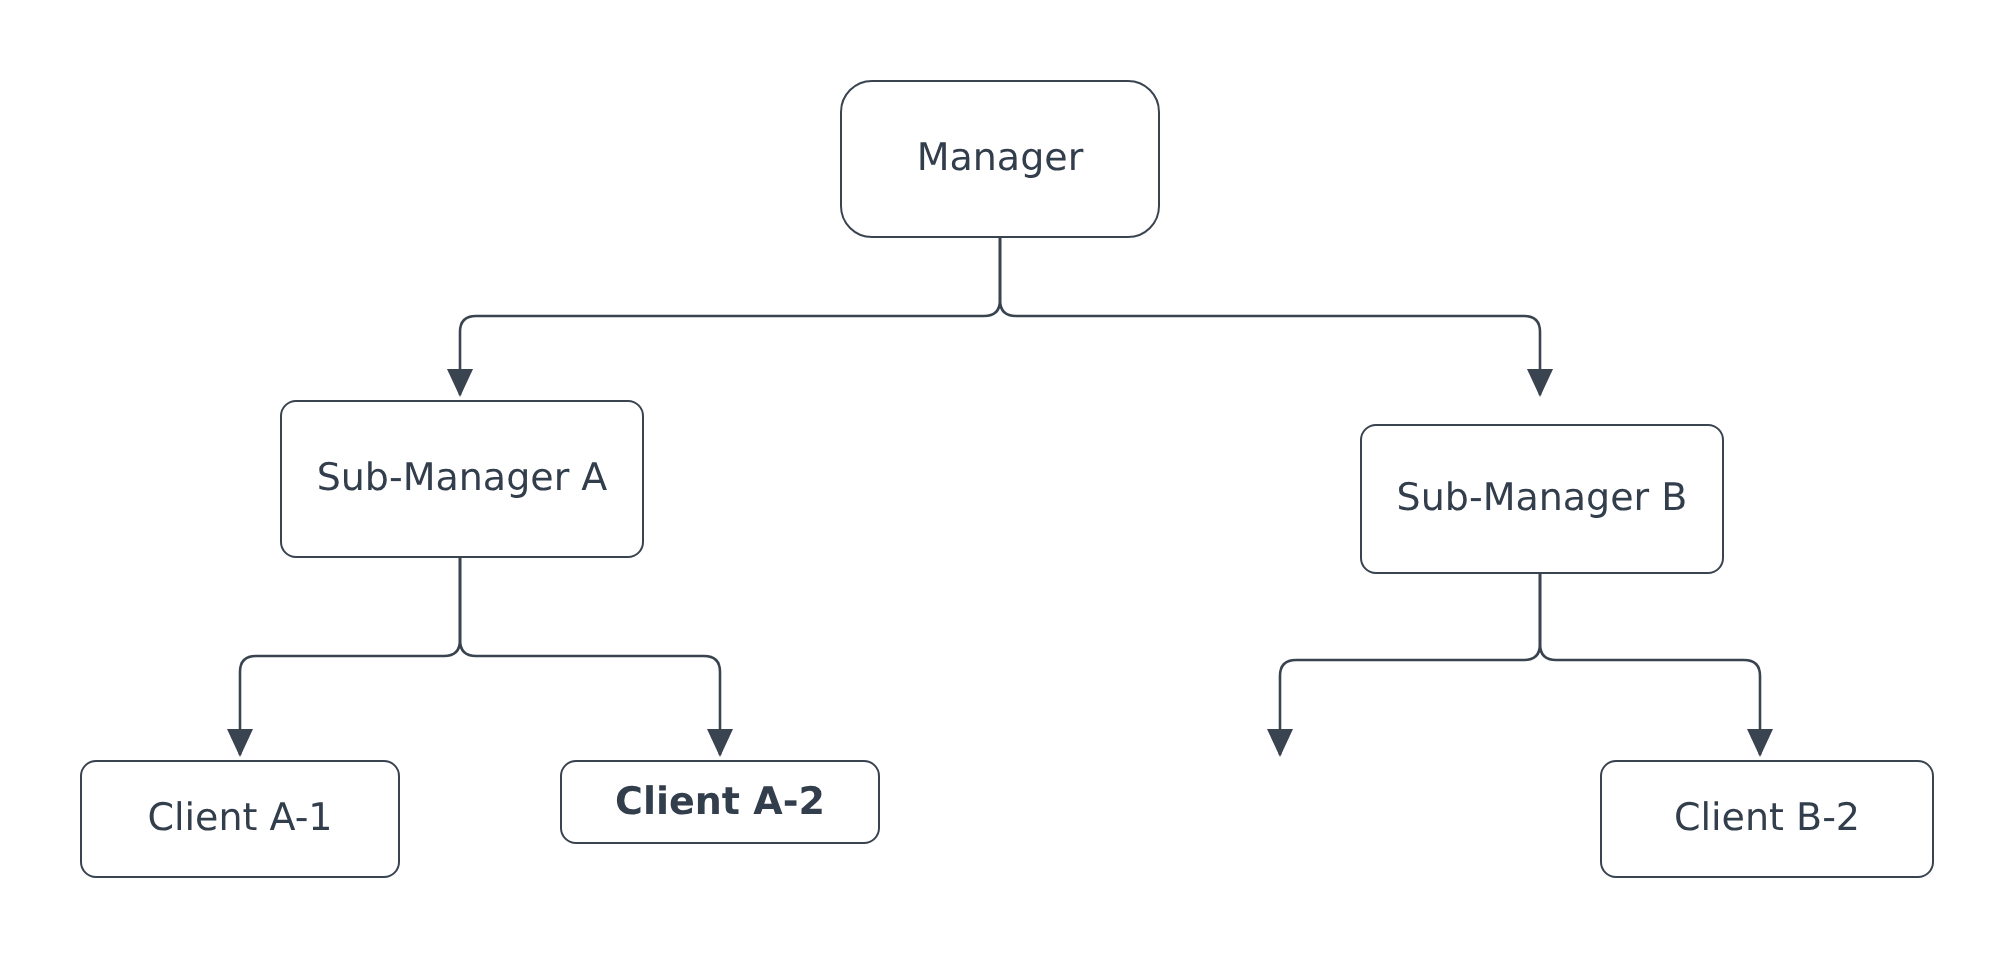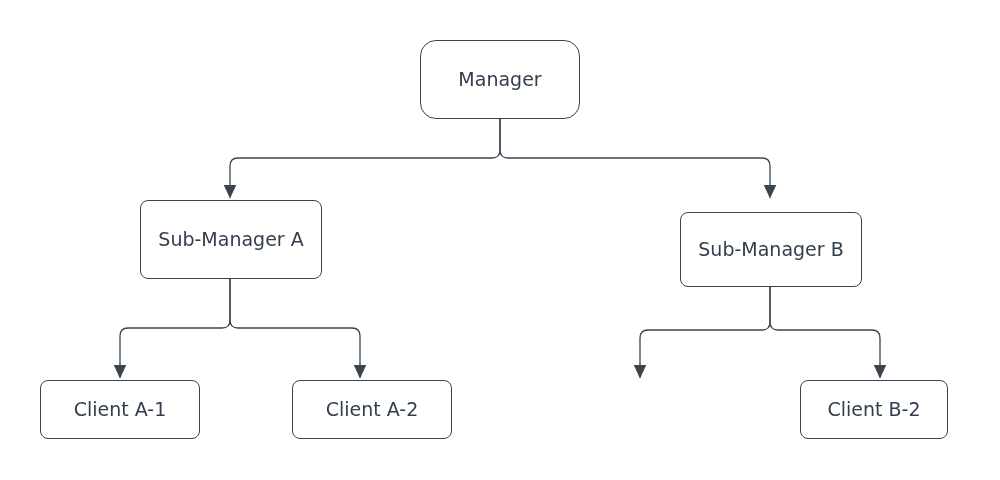--- a/index.html
+++ b/index.html
@@ -49,23 +49,23 @@
     color:var(--text);
     font-size:19px;
     line-height:1.2;
     white-space:nowrap;
   }
   
   .n-manager   {left:420px;top:40px; width:160px;height:79px;border-radius:16px;}
   .n-sub-a     {left:140px;top:200px;width:182px;height:79px;}
   .n-sub-b     {left:680px;top:212px;width:182px;height:75px;}
   .n-client-a1 {left:40px; top:380px;width:160px;height:59px;justify-content:center;}
-  .n-client-a2 {left:292px;top:380px;width:160px;height:59px;}
+  .n-client-a2 {left:280px;top:380px;width:160px;height:42px;font-weight:bold;}
   .n-client-b1 {left:560px;top:380px;width:160px;height:59px;}
-  .n-client-b2 {left:800px;top:380px;width:148px;height:59px;}
+  .n-client-b2 {left:800px;top:380px;width:167px;height:59px;}
 </style>
 </head>
 <body>
 
 <div class="canvas">
 
   <svg class="edges" viewBox="0 0 1000 480" xmlns="http://www.w3.org/2000/svg">
     <defs>
       <marker id="arrow" markerUnits="userSpaceOnUse" markerWidth="14" markerHeight="13" viewBox="0 0 14 13" refX="13" refY="6.5" orient="auto">
         <path class="arrowhead" d="M0,0 L14,6.5 L0,13 Z"></path>

